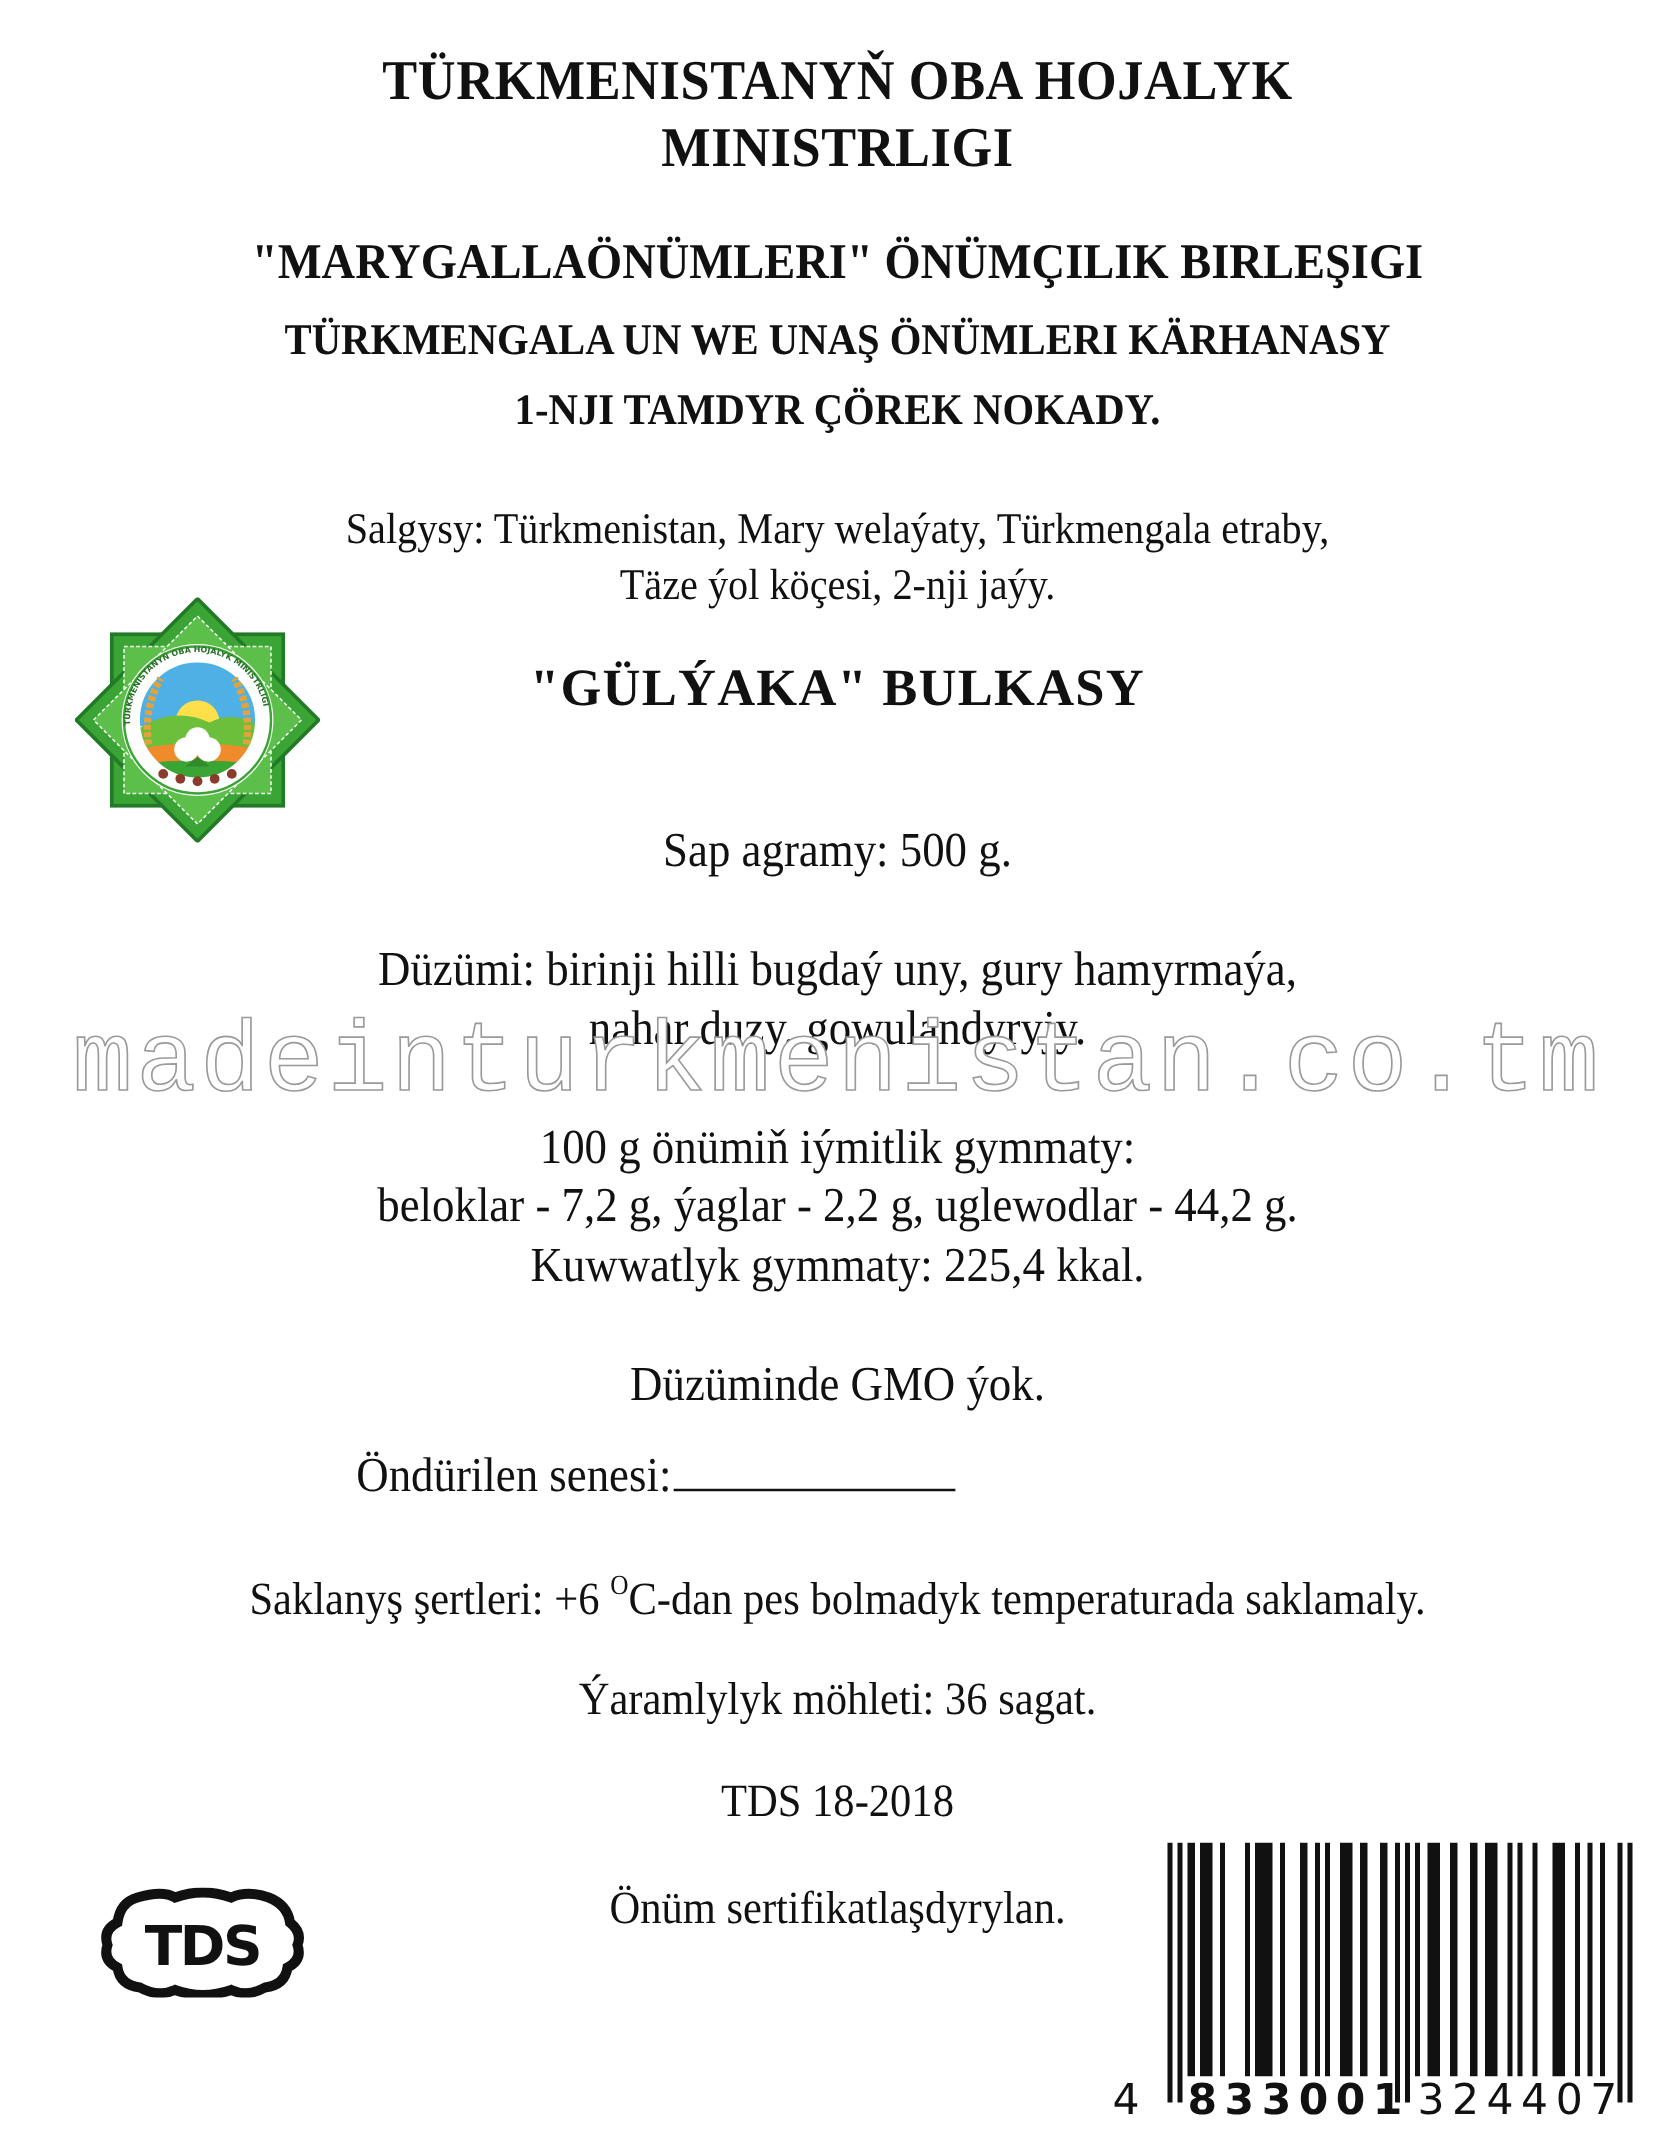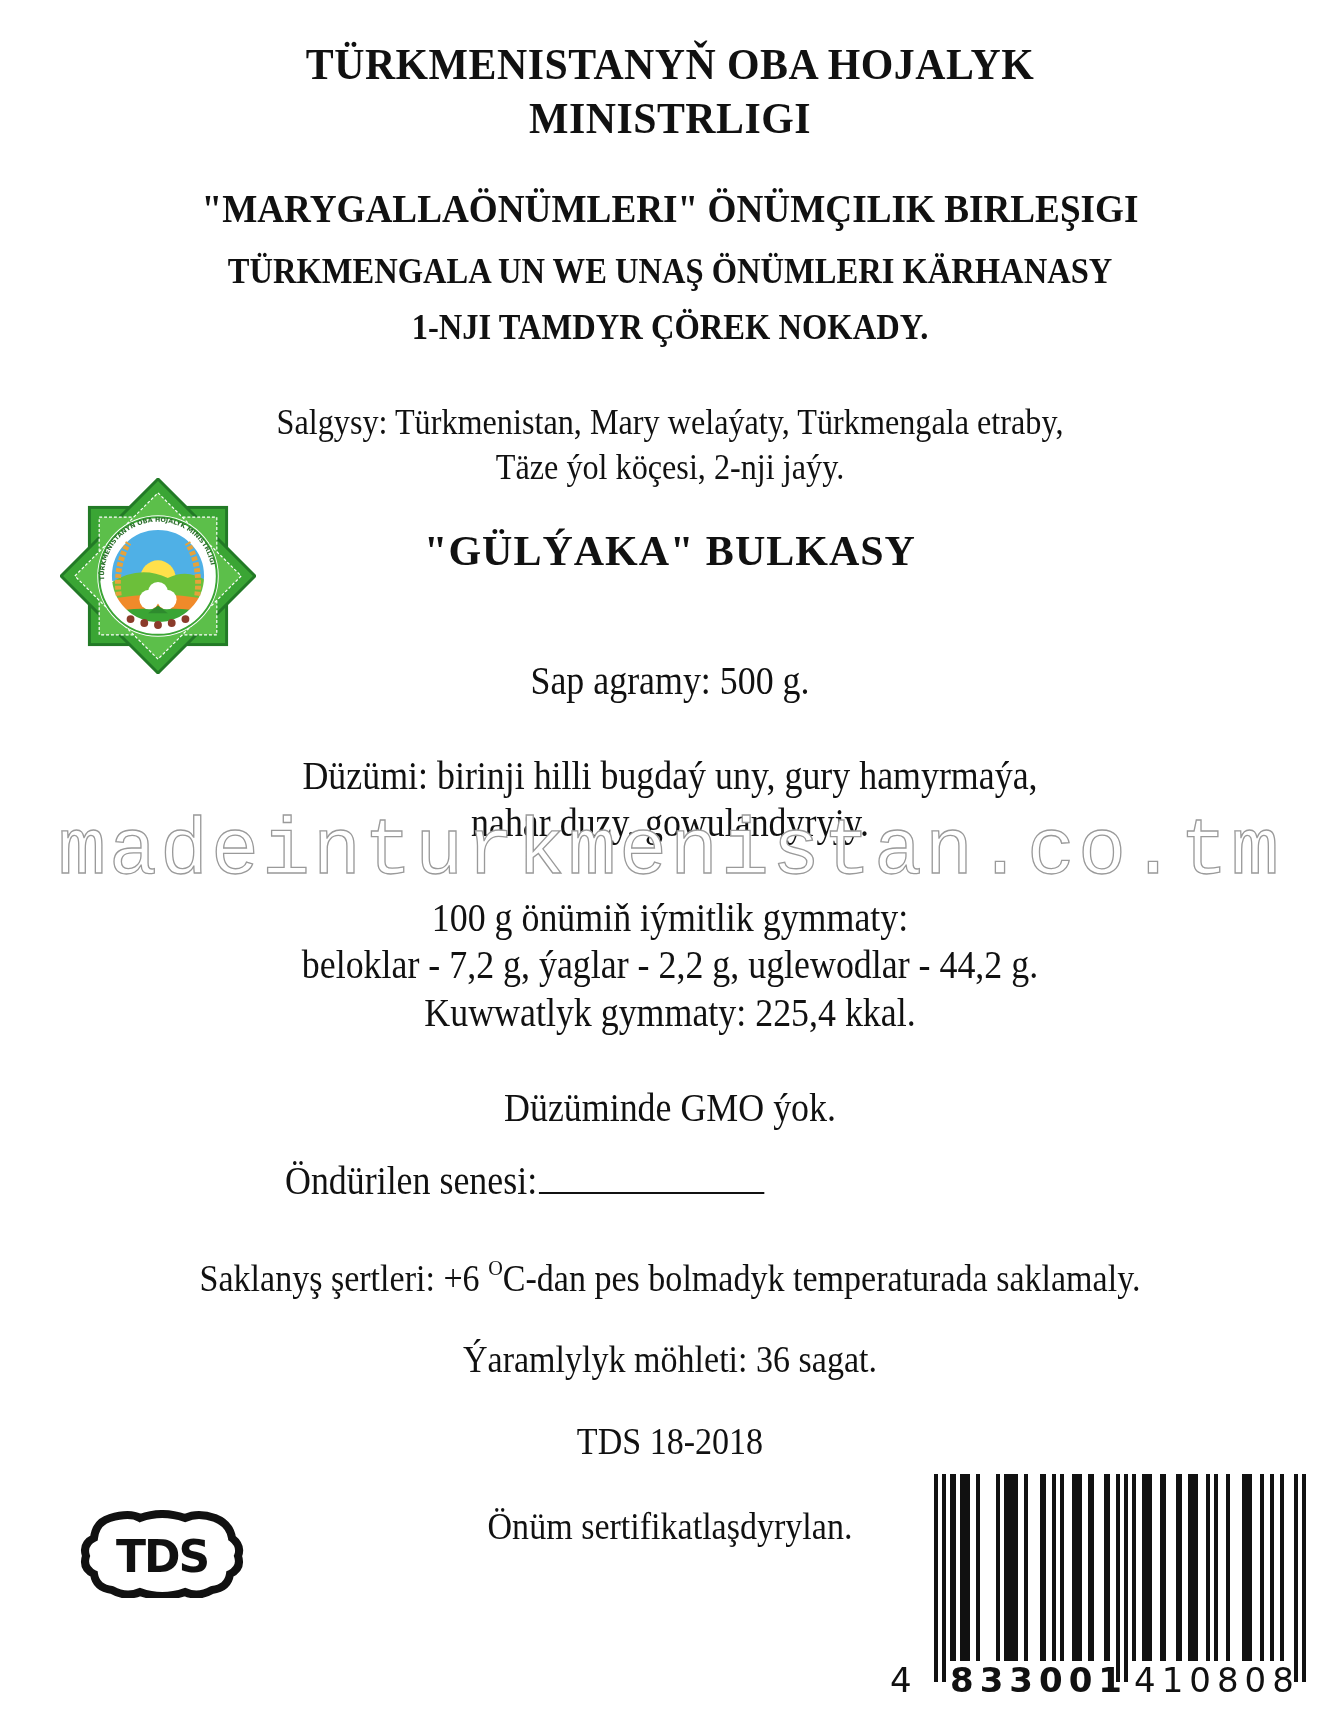--- a/index.html
+++ b/index.html
@@ -212,14 +212,14 @@
       <rect x="370" y="0" width="4" height="187"></rect>
       <rect x="380" y="0" width="4" height="187"></rect>
       <rect x="390" y="0" width="4" height="187"></rect>
 
       <rect x="404" y="0" width="4" height="208"></rect>
       <rect x="412" y="0" width="4" height="208"></rect>
     </g>
   </svg>
   <span class="barcode-digits" style="left:0px; top:186px;">4</span>
   <span class="barcode-digits" style="left:60px; top:186px;font-weight:bold;">833001</span>
-  <span class="barcode-digits" style="left:244px; top:186px;">410808</span>
+  <span class="barcode-digits" style="left:244px; top:186px;">324407</span>
 </div>
 
 </body></html>

